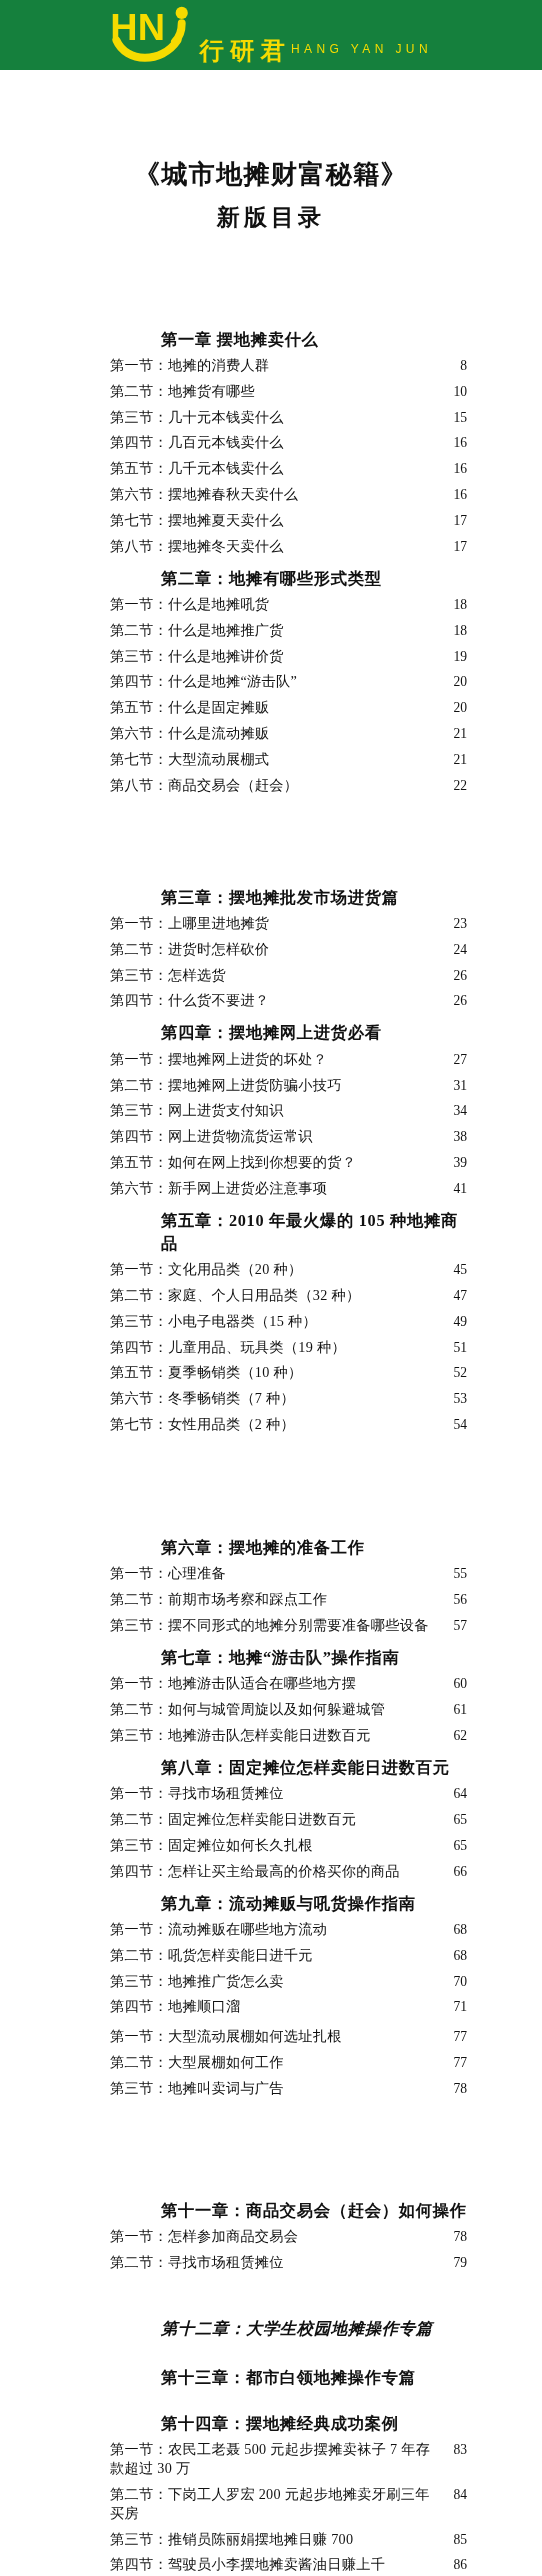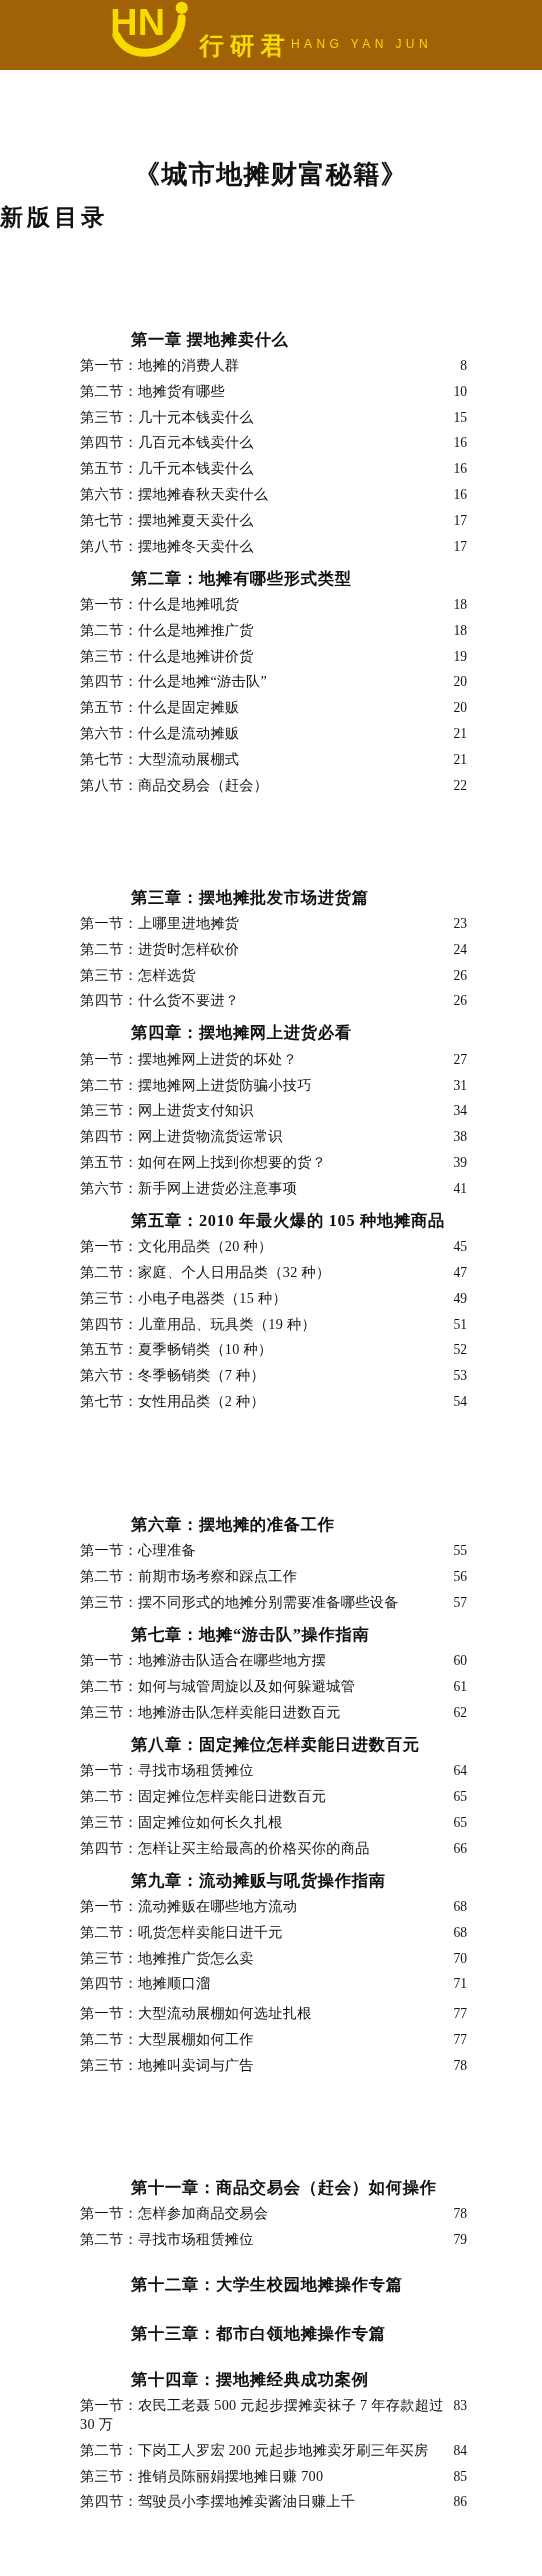--- a/index.html
+++ b/index.html
@@ -9,23 +9,23 @@
     background: #ffffff;
     overflow: hidden;
     font-family: "Liberation Serif", "DejaVu Serif", serif;
     color: #111111;
   }
 
   
   .site-header {
     width: 542px;
     height: 70px;
-    background: #a16207;
+    background: #15803d;
     display: flex;
-    align-items: flex-start;
+    align-items: center;
     justify-content: center;
   }
   .logo-wrap { display: flex; align-items: center; gap: 9.5px; }
   .logo-mark { width: 80px; height: 61px; display: block; }
   .logo-text-col { display: flex; justify-content: center; margin-top: 32px; }
   .logo-name {
     font-family: "Liberation Sans", "DejaVu Sans", sans-serif;
     font-weight: bold;
     font-size: 24.4px;
     line-height: 1.1;
@@ -45,29 +45,30 @@
   .doc-title {
     margin-top: 87px;
     text-align: center;
     font-size: 26px;
     font-weight: bold;
     letter-spacing: 1.4px;
     line-height: 1.35;
   }
   .doc-subtitle {
     margin-top: 9.5px;
+    text-align: center;
     font-size: 23px;
     font-weight: bold;
     letter-spacing: 4.1px;
     line-height: 1.35;
   }
 
   
   .toc {
-    padding-left: 80px;
+    padding-left: 110px;
     padding-right: 75px;
   }
   .chapter { margin-top: 11px; }
   .chapter-title {
     font-size: 16.3px;
     font-weight: bold;
     line-height: 23px;
     margin-left: 51px;
     margin-bottom: 5.4px;
     letter-spacing: 0.7px;
@@ -80,21 +81,21 @@
     margin-bottom: 6.8px;
   }
   .row-title { flex: 1 1 auto; letter-spacing: 0.3px; }
   .row-page  { flex: 0 0 auto; text-align: right; min-width: 23px; font-size: 13.6px; }
 
   
   #chapter-1  { margin-top: 95px; }
   #chapter-3  { margin-top: 91px; }
   #chapter-6  { margin-top: 102px; }
   #chapter-11 { margin-top: 101px; }
-  #chapter-12 { margin-top: 24px; }
+  #chapter-12 { margin-top: 45px; font-style: italic; }
   #chapter-13 { margin-top: 26px; }
   #chapter-14 { margin-top: 22.4px; }
 </style>
 </head>
 <body>
 
 <header class="site-header">
   <div class="logo-wrap">
     <svg class="logo-mark" viewBox="0 0 130 100" xmlns="http://www.w3.org/2000/svg" aria-hidden="true">
       <text x="0" y="58" font-family="Liberation Sans, DejaVu Sans, sans-serif" font-size="62" font-weight="900" fill="#f6db00">HN</text>

